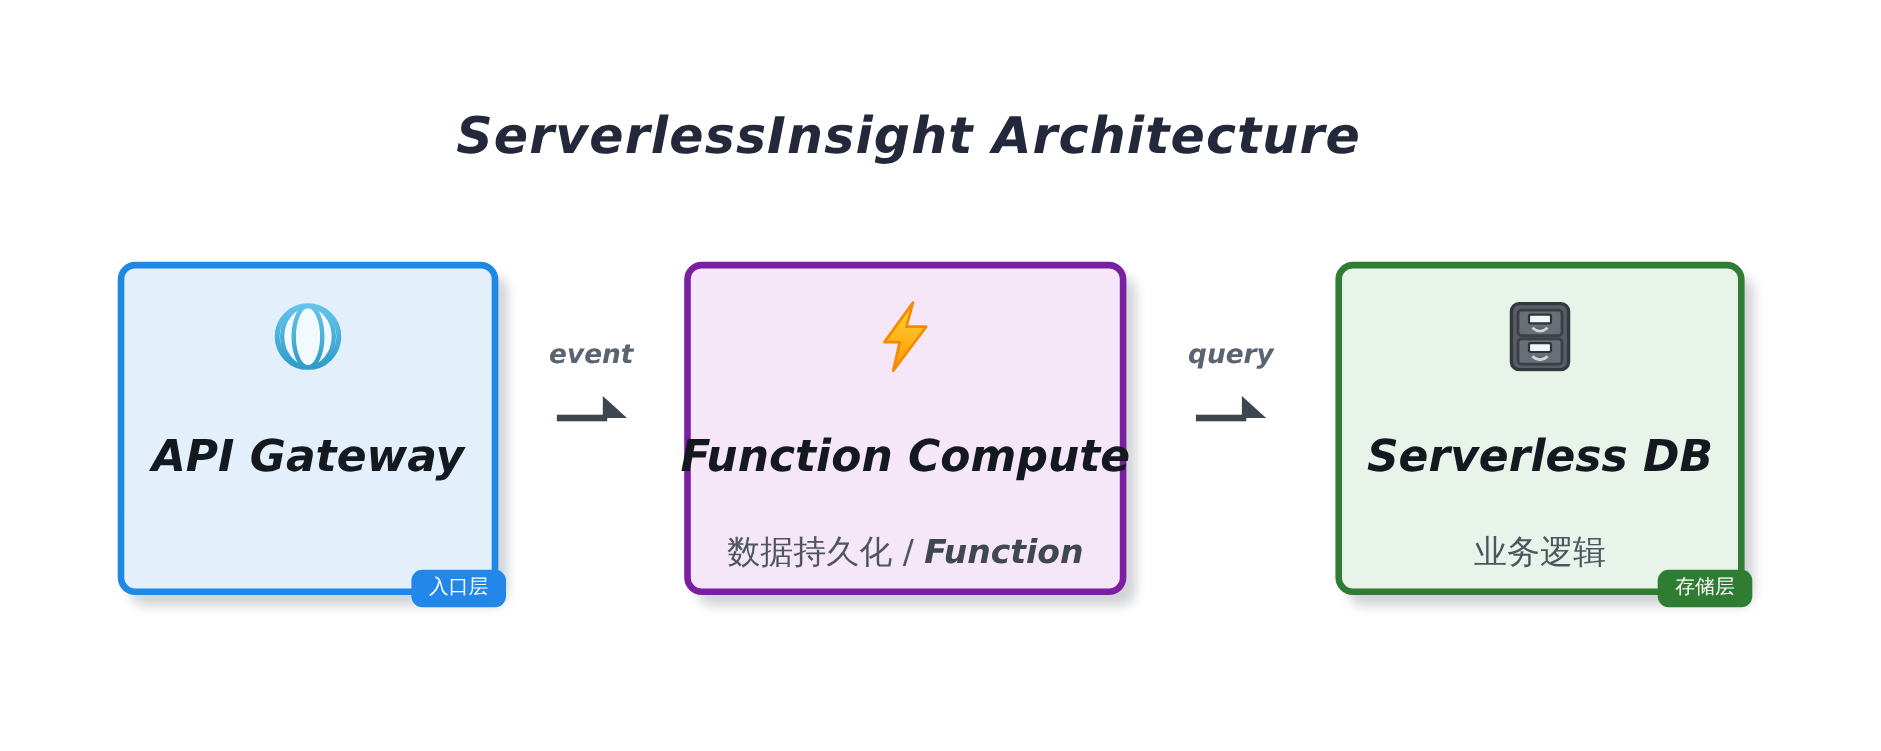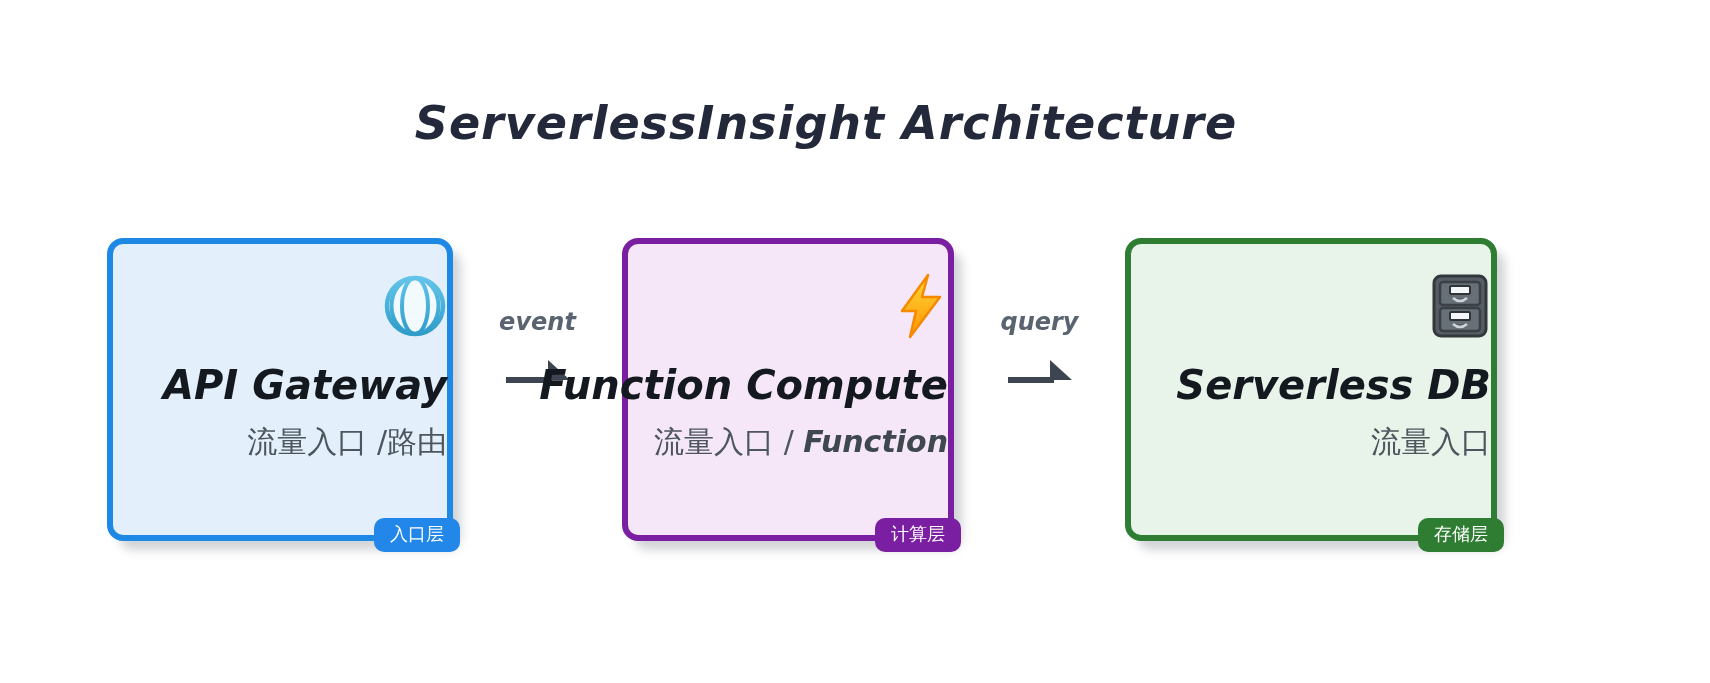--- a/index.html
+++ b/index.html
@@ -13,45 +13,45 @@
     letter-spacing:1px;color:#23293a;
   }
   .row{
     position:absolute;left:107px;top:238px;display:flex;align-items:stretch;
   }
   .box{
     position:relative;height:303px;box-sizing:border-box;
     border:6px solid var(--border,#888);background:var(--fill,#eee);
     border-radius:16px;
     box-shadow:10px 11px 10px -2px rgba(95,100,110,0.28);
-    display:flex;flex-direction:column;align-items:flex-end;padding-top:30px;
+    display:flex;flex-direction:column;align-items:center;padding-top:30px;gap:30px;
   }
   .box-w1{width:346px}
-  .box-w2{width:332px}
+  .box-w2{width:402px}
   .box-w3{width:372px}
   .icon-slot{height:64px;display:flex;align-items:center;justify-content:center;}
   .box-title{
     margin-top:24px;font-size:40px;line-height:1.15;font-weight:700;font-style:italic;
     color:#14181f;white-space:nowrap;
   }
   .box-sub{
     margin-top:14px;font-size:30px;color:#4d565e;white-space:nowrap;
   }
   .box-sub .accent{font-style:italic;font-weight:600;color:#3f474f;}
   .badge{
     position:absolute;right:-13px;bottom:-17px;
     background:var(--badge,#666);color:#ffffff;
     font-size:18px;line-height:1.2;padding:5px 16px 7px;border-radius:10px;
     white-space:nowrap;
   }
   .arrow-cell{
     display:flex;flex-direction:column;align-items:center;
   }
   .gap-1{width:169px}
-  .gap-2{width:171px}
+  .gap-2{width:190px}
   .arrow-label{
     margin-top:70px;font-size:24px;font-weight:600;font-style:italic;color:#5a6370;
   }
   .arrow-svg{margin-top:20px;display:block;}
 </style>
 </head>
 <body>
 
 <div class="canvas">
 
@@ -76,21 +76,20 @@
             <line x1="2" y1="19" x2="62" y2="19"></line>
             <line x1="2" y1="32" x2="62" y2="32"></line>
             <line x1="2" y1="45" x2="62" y2="45"></line>
             <line x1="32" y1="2" x2="32" y2="62"></line>
             <ellipse cx="32" cy="32" rx="13" ry="28"></ellipse>
             <ellipse cx="32" cy="32" rx="23.5" ry="28"></ellipse>
           </g>
         </svg>
       </div>
       <div class="box-title">API Gateway</div>
-      <div class="box-sub"><span>流量入口 /路由</span><span class="accent"></span></div>
       <div class="badge">入口层</div>
     </div>
 
     <div class="arrow-cell gap-1">
       <div class="arrow-label">event</div>
       <svg class="arrow-svg" width="64" height="30" viewBox="0 0 64 30" aria-hidden="true">
         <rect x="0" y="21" width="46" height="6" fill="#3d4550"></rect>
         <polygon points="42,4 64,24 42,24" fill="#3d4550"></polygon>
       </svg>
     </div>
@@ -101,22 +100,21 @@
           <defs>
             <linearGradient id="boltG" x1="0" y1="0" x2="0" y2="1">
               <stop offset="0" stop-color="#ffd83b"></stop>
                 <stop offset="1" stop-color="#ff9500"></stop>
             </linearGradient>
           </defs>
           <polygon points="34,2 8,38 22,38 16,64 46,24 28,24" fill="url(#boltG)" stroke="#f58a00" stroke-width="2.5" stroke-linejoin="round"></polygon>
         </svg>
       </div>
       <div class="box-title">Function Compute</div>
-      <div class="box-sub"><span>流量入口 / </span><span class="accent">Function</span></div>
-      <div class="badge">计算层</div>
+      <div class="box-sub"><span>数据持久化 / </span><span class="accent">Function</span></div>
     </div>
 
     <div class="arrow-cell gap-2">
       <div class="arrow-label">query</div>
       <svg class="arrow-svg" width="64" height="30" viewBox="0 0 64 30" aria-hidden="true">
         <rect x="0" y="21" width="46" height="6" fill="#3d4550"></rect>
         <polygon points="42,4 64,24 42,24" fill="#3d4550"></polygon>
       </svg>
     </div>
 
@@ -126,18 +124,18 @@
           <rect x="5" y="2" width="52" height="60" rx="7" fill="#565d64" stroke="#33383d" stroke-width="3"></rect>
           <rect x="11" y="8" width="40" height="23" rx="3" fill="#676f77" stroke="#3b4046" stroke-width="2.5"></rect>
           <rect x="21" y="12" width="20" height="8" rx="1.5" fill="#f5f6f7" stroke="#2f3439" stroke-width="2"></rect>
           <path d="M24 24 q7 6 14 0" fill="#565d64" stroke="#cfd4d8" stroke-width="2.5"></path>
           <rect x="11" y="34" width="40" height="23" rx="3" fill="#676f77" stroke="#3b4046" stroke-width="2.5"></rect>
           <rect x="21" y="38" width="20" height="8" rx="1.5" fill="#f5f6f7" stroke="#2f3439" stroke-width="2"></rect>
           <path d="M24 50 q7 6 14 0" fill="#565d64" stroke="#cfd4d8" stroke-width="2.5"></path>
         </svg>
       </div>
       <div class="box-title">Serverless DB</div>
-      <div class="box-sub"><span>流量入口</span><span class="accent"></span></div>
+      <div class="box-sub"><span>业务逻辑</span><span class="accent"></span></div>
       <div class="badge">存储层</div>
     </div>
 
   </div>
 </div>
 
 </body></html>

